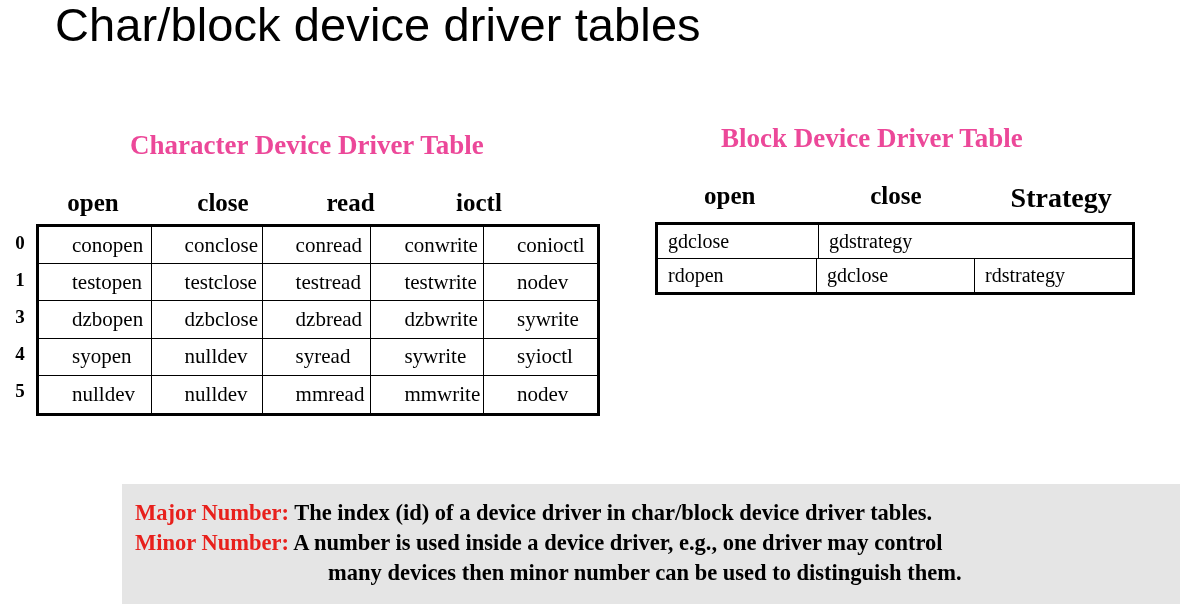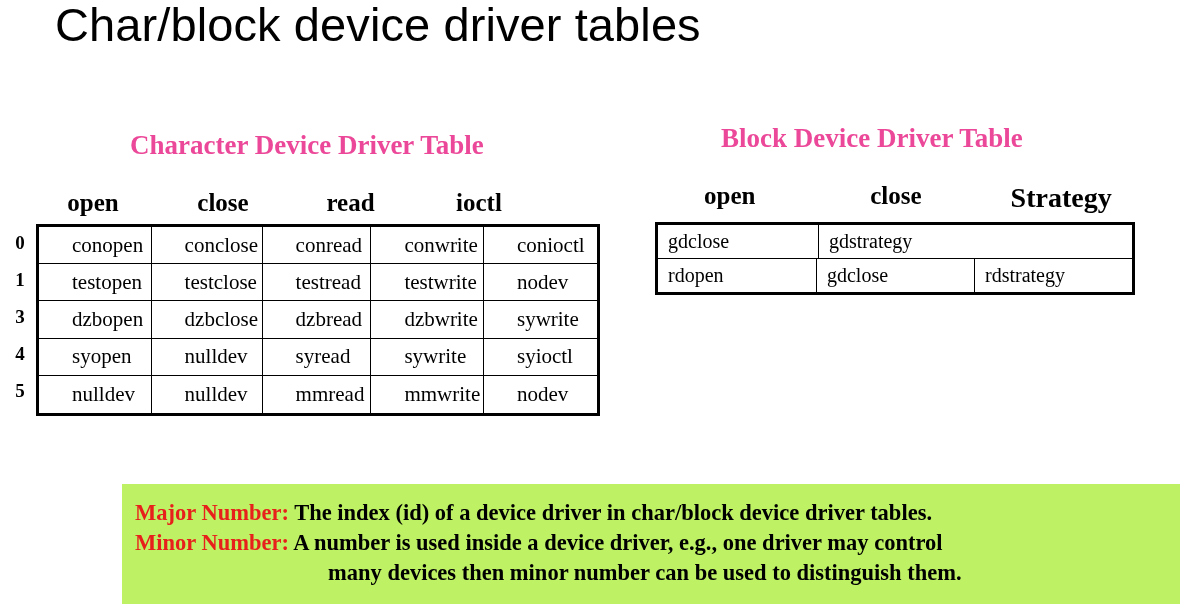--- a/index.html
+++ b/index.html
@@ -161,21 +161,21 @@
   #block-table .trow .tcell:nth-child(2) { width: 160px; }
   #block-table .trow .tcell:nth-child(3) { width: 159px; }
 
   
   #callout {
     position: absolute;
     left: 122px;
     top: 484px;
     width: 1058px;
     height: 120px;
-    background: #bef264;
+    background: #e5e5e5;
   }
   #callout .cline {
     position: absolute;
     left: 13px;
     font-size: 22.5px;
     font-weight: bold;
     color: #000000;
     white-space: nowrap;
     line-height: 30px;
   }

